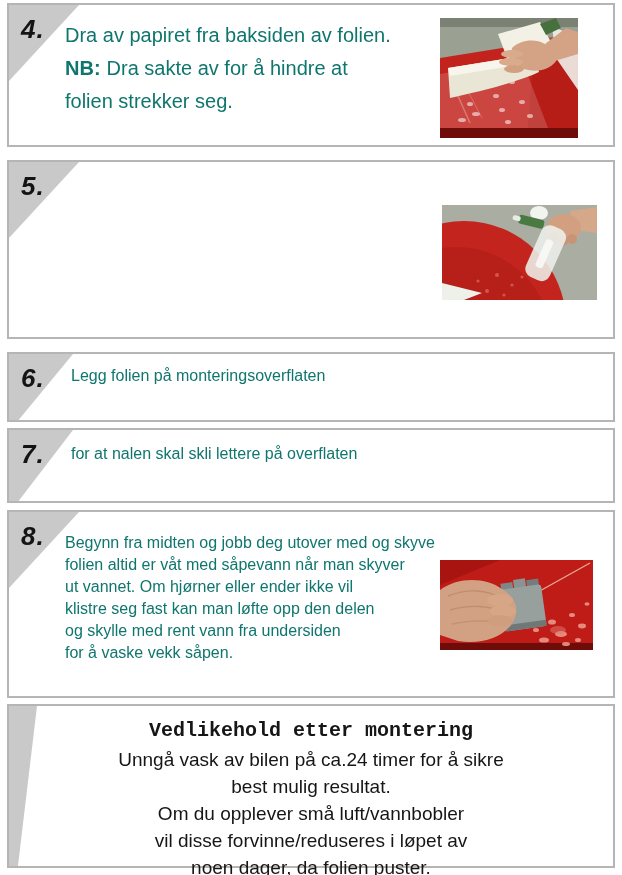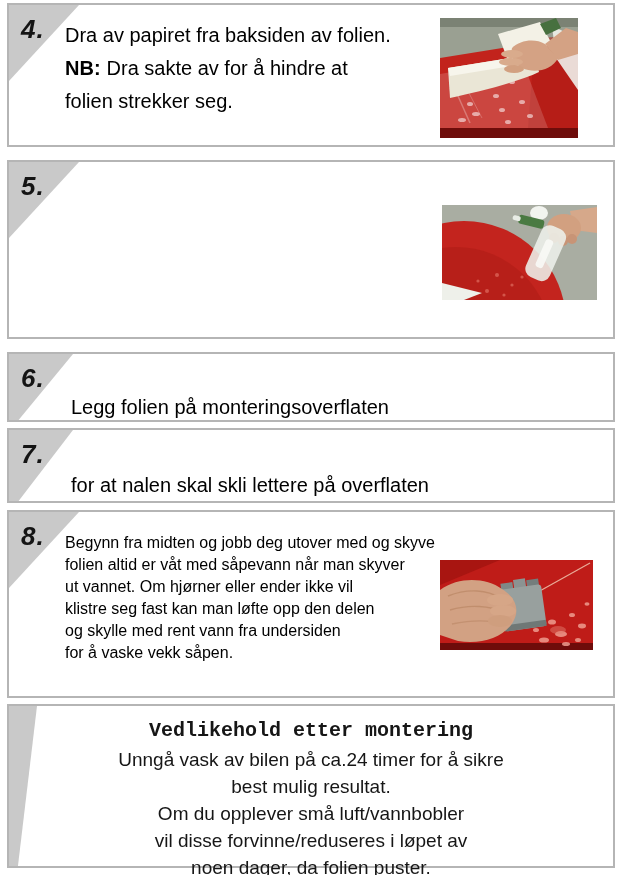--- a/index.html
+++ b/index.html
@@ -10,23 +10,23 @@
          border:2px solid #b5b5b5; box-sizing:content-box; }
 
   .wedge { position:absolute; left:0; top:0; background:#c9c9c9; }
   .wedge.tall   { width:70px; height:76px; clip-path:polygon(0 0,100% 0,0 100%); }
   .wedge.full   { width:64px; height:100%; clip-path:polygon(0 0,100% 0,15% 100%,0 100%); }
   .wedge.narrow { width:28px; height:100%; clip-path:polygon(0 0,100% 0,32% 100%,0 100%); }
 
   .num { position:absolute; left:12px; top:9px; font-size:26px; font-weight:bold;
          font-style:italic; color:#141414; letter-spacing:1px; }
 
-  .text { position:absolute; color:#000000; white-space:nowrap; }
+  .text { position:absolute; color:#0f766e; white-space:nowrap; }
   .t-lg { font-size:20px; line-height:33px; }
-  .t-md { font-size:20px; line-height:34px;margin-top:31px; }
+  .t-md { font-size:16px; line-height:34px; }
   .t-sm { font-size:16px; line-height:22px; }
   .text b { margin-right:6px; }
 
   .photo { position:absolute; display:block; }
 
   .maint-text { position:absolute; left:0; top:10px; width:100%; text-align:center;
                 color:#161616; font-size:19px; line-height:27px; }
   .maint-title { font-weight:bold; font-size:20px; line-height:30px;font-family:Liberation Mono, monospace; }
 
   #step4 { top:3px;   height:140px; }

